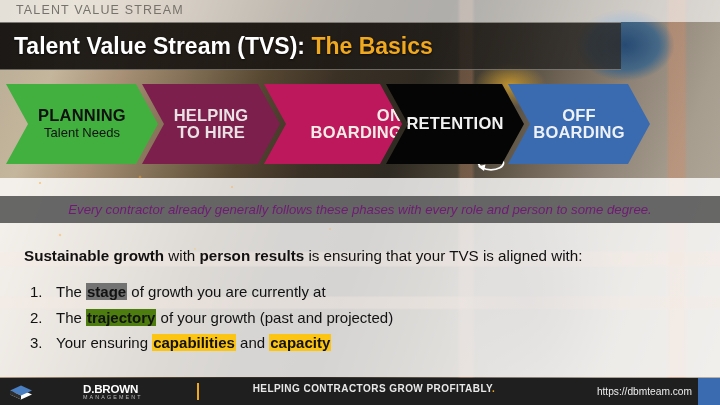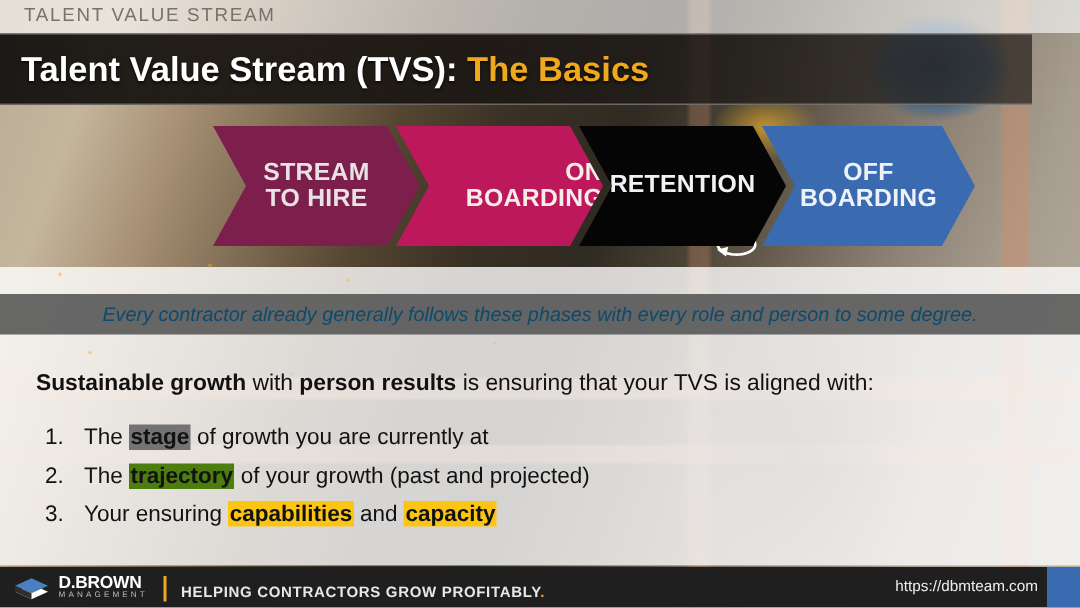--- a/index.html
+++ b/index.html
@@ -68,21 +68,21 @@
   
   .eyebrow {
     position: absolute; left: 16px; top: 3px;
     font-size: 12.5px; letter-spacing: 1.15px;
     color: #76726c;
     font-weight: 400;
   }
 
   
   .title-band {
-    position: absolute; left: 0; top: 22px; width: 688px; height: 48px;
+    position: absolute; left: 0; top: 22px; width: 621px; height: 48px;
     background: linear-gradient(90deg, rgba(16,14,12,.93) 0%, rgba(26,22,18,.88) 45%, rgba(34,30,26,.82) 72%, rgba(46,44,42,.80) 100%);
     border-top: 1px solid rgba(200,196,190,.55);
     border-bottom: 1px solid rgba(200,196,190,.45);
     display: flex; align-items: center;
   }
   .title-text {
     margin-left: 14px;
     font-size: 23px; font-weight: bold; color: #ffffff;
     white-space: nowrap;
     text-shadow: 0 1px 2px rgba(0,0,0,.7);
@@ -122,21 +122,21 @@
     z-index: 5;
   }
 
   
   .quote-strip {
     position: absolute; left: 0; top: 196px; width: 720px; height: 27px;
     background: rgba(88,88,88,.90);
     display: flex; align-items: center; justify-content: center;
   }
   .quote-text {
-    font-style: italic; font-size: 13.2px; color: #0c4a6e;
+    font-style: italic; font-size: 13.2px; color: #701a75;
     white-space: nowrap;
   }
 
   
   .lead {
     position: absolute; left: 24px; top: 247px;
     font-size: 15.2px; color: #111111; white-space: nowrap;
   }
   .lead b { font-weight: bold; }
 
@@ -153,21 +153,21 @@
     font-weight: bold;
     padding: 0 1px;
   }
 
   
   .footer {
     position: absolute; left: 0; bottom: 0; width: 720px; height: 27px;
     background: #201f1f;
     display: flex; align-items: center;
   }
-  .footer-left { display: flex; align-items: flex-end; margin-left: 8px; }
+  .footer-left { display: flex; align-items: flex-start; margin-left: 8px; gap: 44px; }
   .logo-mark { width: 26px; height: 18px; margin-right: 5px; flex: 0 0 26px; }
   .logo-words { line-height: 1; }
   .logo-name {
     font-size: 11.6px; font-weight: bold; color: #ffffff; letter-spacing: -0.2px;
   }
   .logo-sub {
     font-size: 5.4px; color: #bdbdbd; letter-spacing: 2.1px; margin-top: 1px;
   }
   .divider {
     width: 2px; height: 17px; background: #f0a81e; margin: 0 10px;
@@ -199,22 +199,26 @@
   <div class="eyebrow">TALENT VALUE STREAM</div>
 
   <div class="title-band">
     <div class="title-text">
       <span>Talent Value Stream (TVS)</span><span class="colon">:</span>
       <span class="accent">The Basics</span>
     </div>
   </div>
 
   <div class="chev-row" id="chev-row">
+      <div class="chev first" style="left: 0px; width: 152px; background: rgb(65, 176, 63); color: rgb(17, 17, 17); z-index: 10;">
+        <div class="l1">PLANNING</div>
+        <div class="l2">Talent Needs</div>
+      </div>
       <div class="chev" style="left: 136px; width: 138px; background: rgb(125, 31, 76); color: rgb(233, 226, 229); z-index: 9;">
-        <div class="l1">STREAM</div>
+        <div class="l1">HELPING</div>
         <div class="l1 two">TO HIRE</div>
       </div>
       <div class="chev" style="left: 258px; width: 138px; background: #be185d; color: rgb(246, 238, 230); z-index: 8; align-items: flex-end;">
         <div class="l1">ON</div>
         <div class="l1 two">BOARDING</div>
       </div>
       <div class="chev" style="left: 380px; width: 138px; background: rgb(5, 5, 5); color: rgb(242, 242, 242); z-index: 7;">
         <div class="l1">RETENTION</div>
       </div>
       <div class="chev" style="left: 502px; width: 142px; background: rgb(58, 107, 176); color: rgb(238, 242, 248); z-index: 6;">

